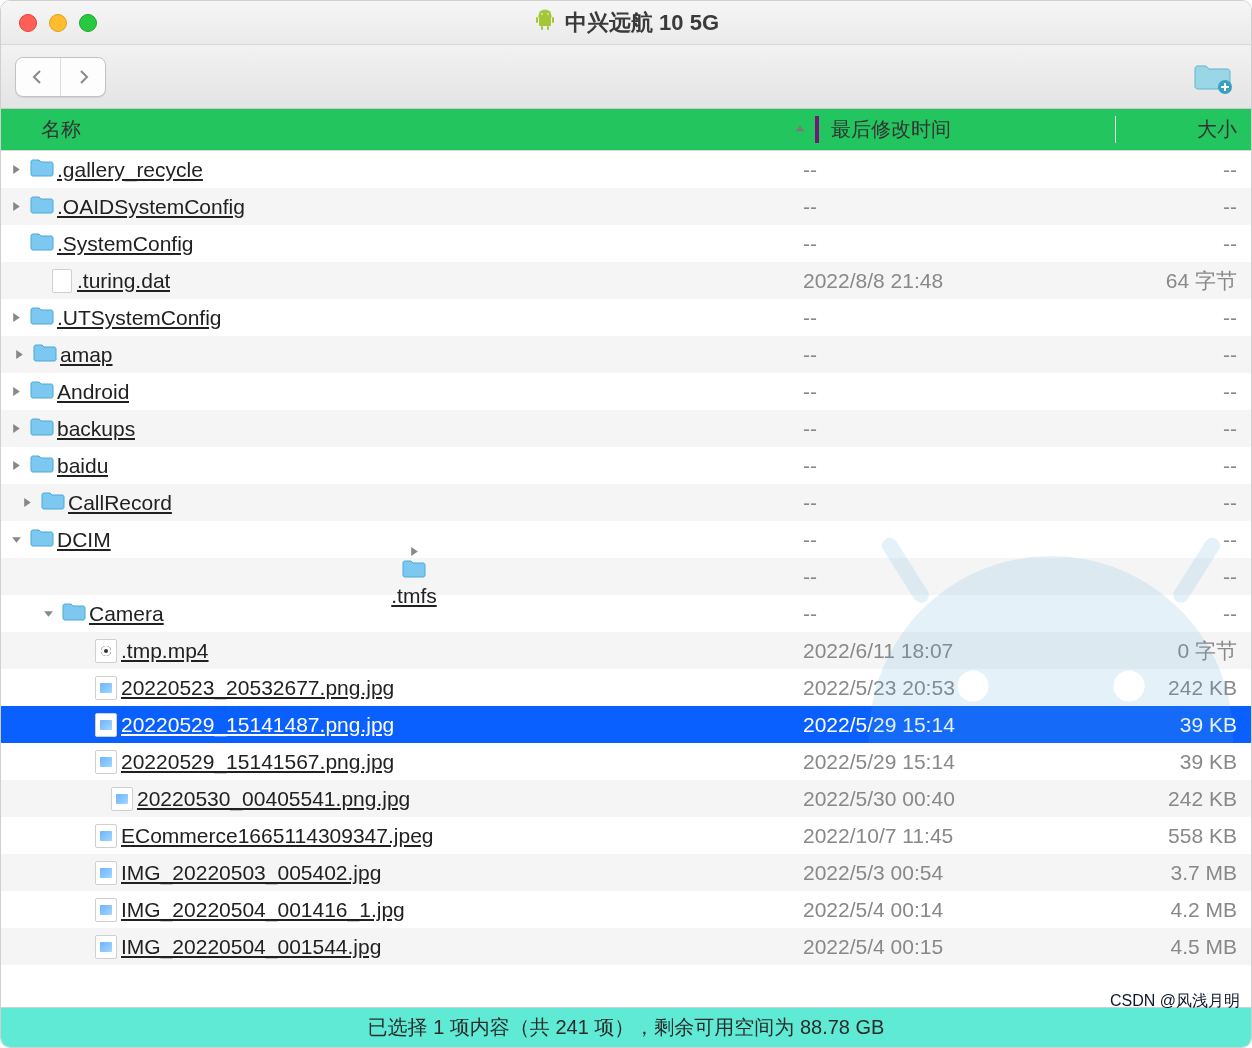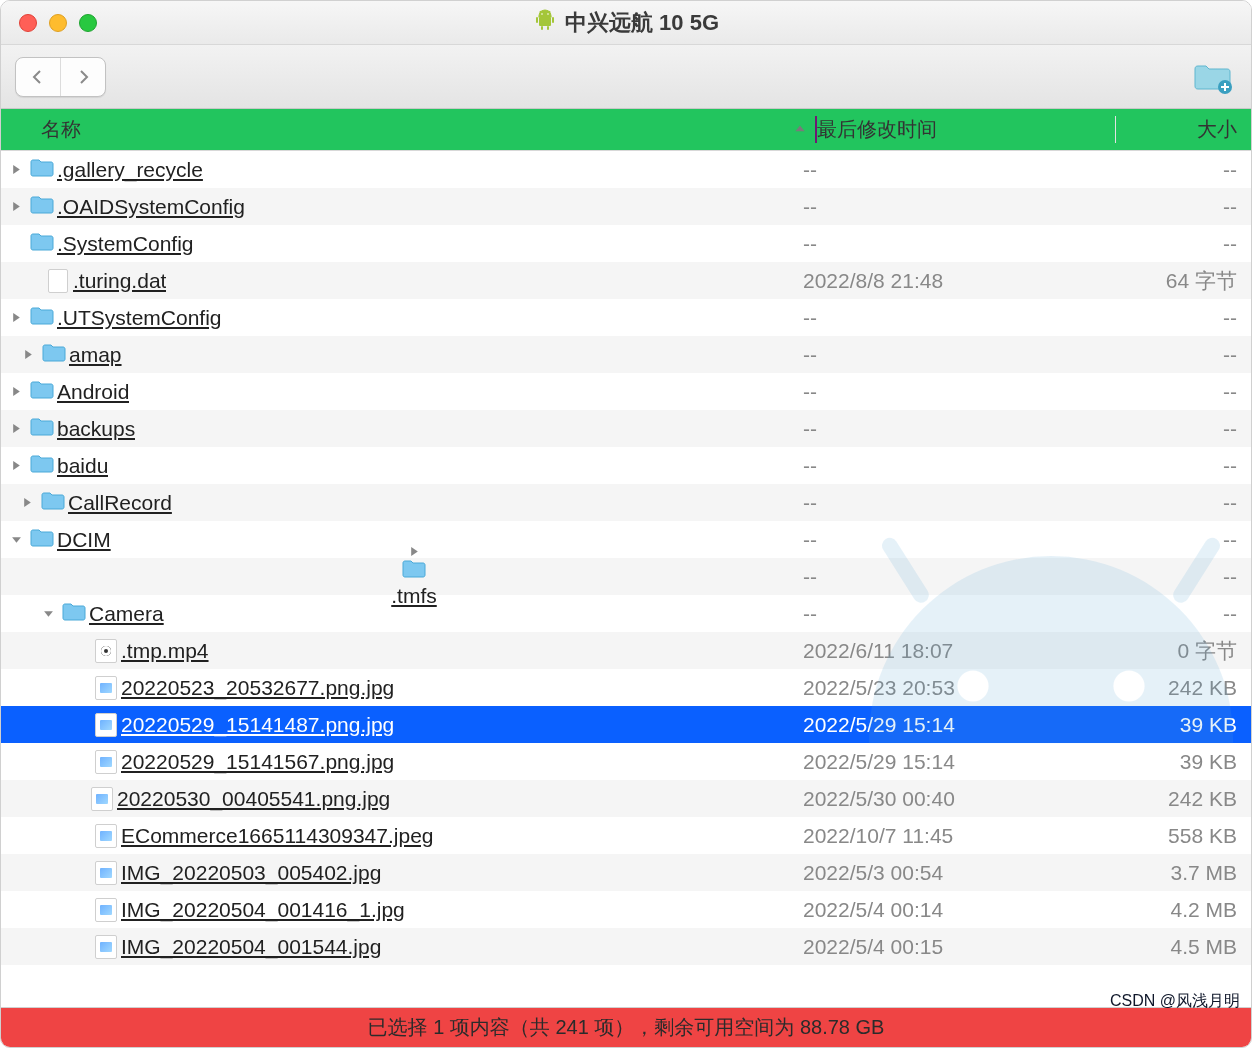--- a/index.html
+++ b/index.html
@@ -58,21 +58,21 @@
   .navseg .divider { width: 1px; background: #dcdcdc; }
   .newfolder {
     width: 48px; height: 42px; display: flex; align-items: center; justify-content: center;
   }
   .header {
     height: 42px; display: flex; align-items: center;
     border-bottom: 1px solid #d8d8d8;
     background: #22c55e; font-size: 20px; color: #333; font-weight: 500;
   }
   .col-name { flex: 1 1 auto; padding-left: 40px; display: flex; align-items: center; justify-content: space-between; padding-right: 8px; }
-  .col-date { width: 300px; border-left: 2px solid #701a75; }
+  .col-date { width: 300px; padding-left: 12px; border-left: 4px solid #701a75; }
   .col-size { width: 136px; text-align: right; padding-right: 14px; border-left: 1px solid #e2e2e2; }
   .sort-up svg { width: 14px; height: 14px; }
   .list { flex: 1 1 auto; overflow: hidden; position: relative; }
   .row {
     height: 37px; display: flex; align-items: center;
     font-size: 21px; color: #212121;
   }
   .row.alt { background: #f5f5f5; }
   .row.sel { background: #0a60ff; color: #fff; }
   .row.sel .date, .row.sel .size { color: #fff; }
@@ -93,21 +93,21 @@
     border-radius: 2px; position: relative; display:flex; align-items:center; justify-content:center;
   }
   .file-img::after { content:""; width:12px; height:10px; background:linear-gradient(135deg,#6fb2ff,#a0d8ff); border-radius:1px; }
   .file-vid {
     width: 22px; height: 24px; background: #fff; border: 1px solid #cfcfcf;
     border-radius: 2px; display:flex; align-items:center; justify-content:center;
   }
   .file-vid::after { content:""; width:10px; height:10px; border-radius:50%; background:#333; box-shadow: inset 0 0 0 3px #fff, inset 0 0 0 5px #333; }
   .statusbar {
     height: 40px; border-top: 1px solid #d0d0d0;
-    background: #ef4444; display: flex; align-items: center; justify-content: center;
+    background: #5eead4; display: flex; align-items: center; justify-content: center;
     font-size: 20px; color: #2b2b2b;
   }
   .watermark {
     position: absolute; right: -60px; bottom: 30px; opacity: .15; pointer-events: none;
   }
   .watermark svg { width: 520px; height: 520px; }
   .credit {
     position: absolute; right: 12px; bottom: 36px; font-size: 16px;
     color: #0f172a; pointer-events: none;
   }
@@ -232,21 +232,21 @@
             <span class="folder-icon"><svg viewBox="0 0 26 22">
                 <path d="M2 6c0-1 .6-2 2-2h6l2 2h10c1.4 0 2 1 2 2v10c0 1-.6 2-2 2H4c-1.4 0-2-1-2-2z" fill="#7dc8f0" stroke="#4aa9d8"></path>
               </svg></span>
           </span>
           <span class="fname">.SystemConfig</span>
         </div>
         <div class="date">--</div>
         <div class="size">--</div>
       </div>
       <div class="row alt">
-        <div class="cell-name" style="padding-left: 20px;">
+        <div class="cell-name" style="padding-left: 12px; margin-left: 12px;">
           <span class="disc"></span>
           <span class="icon-slot">
             <span class="file-generic"></span>
           </span>
           <span class="fname">.turing.dat</span>
         </div>
         <div class="date">2022/8/8 21:48</div>
         <div class="size">64 字节</div>
       </div>
       <div class="row">
@@ -260,21 +260,21 @@
             <span class="folder-icon"><svg viewBox="0 0 26 22">
                 <path d="M2 6c0-1 .6-2 2-2h6l2 2h10c1.4 0 2 1 2 2v10c0 1-.6 2-2 2H4c-1.4 0-2-1-2-2z" fill="#7dc8f0" stroke="#4aa9d8"></path>
               </svg></span>
           </span>
           <span class="fname">.UTSystemConfig</span>
         </div>
         <div class="date">--</div>
         <div class="size">--</div>
       </div>
       <div class="row alt">
-        <div class="cell-name" style="padding-left: 16px;">
+        <div class="cell-name" style="padding-left: 7px;">
           <span class="disc">
             <svg viewBox="0 0 10 10">
               <path d="M2 1l6 4-6 4z" fill="#888"></path>
             </svg>
           </span>
           <span class="icon-slot">
             <span class="folder-icon"><svg viewBox="0 0 26 22">
                 <path d="M2 6c0-1 .6-2 2-2h6l2 2h10c1.4 0 2 1 2 2v10c0 1-.6 2-2 2H4c-1.4 0-2-1-2-2z" fill="#7dc8f0" stroke="#4aa9d8"></path>
               </svg></span>
           </span>
@@ -440,21 +440,21 @@
           <span class="disc"></span>
           <span class="icon-slot">
             <span class="file-img"></span>
           </span>
           <span class="fname">20220529_15141567.png.jpg</span>
         </div>
         <div class="date">2022/5/29 15:14</div>
         <div class="size">39 KB</div>
       </div>
       <div class="row alt">
-        <div class="cell-name" style="padding-left: 64px;">
+        <div class="cell-name" style="padding-left: 84px;">
           <span class="disc"></span>
           <span class="icon-slot">
             <span class="file-img"></span>
           </span>
           <span class="fname">20220530_00405541.png.jpg</span>
         </div>
         <div class="date">2022/5/30 00:40</div>
         <div class="size">242 KB</div>
       </div>
       <div class="row">

